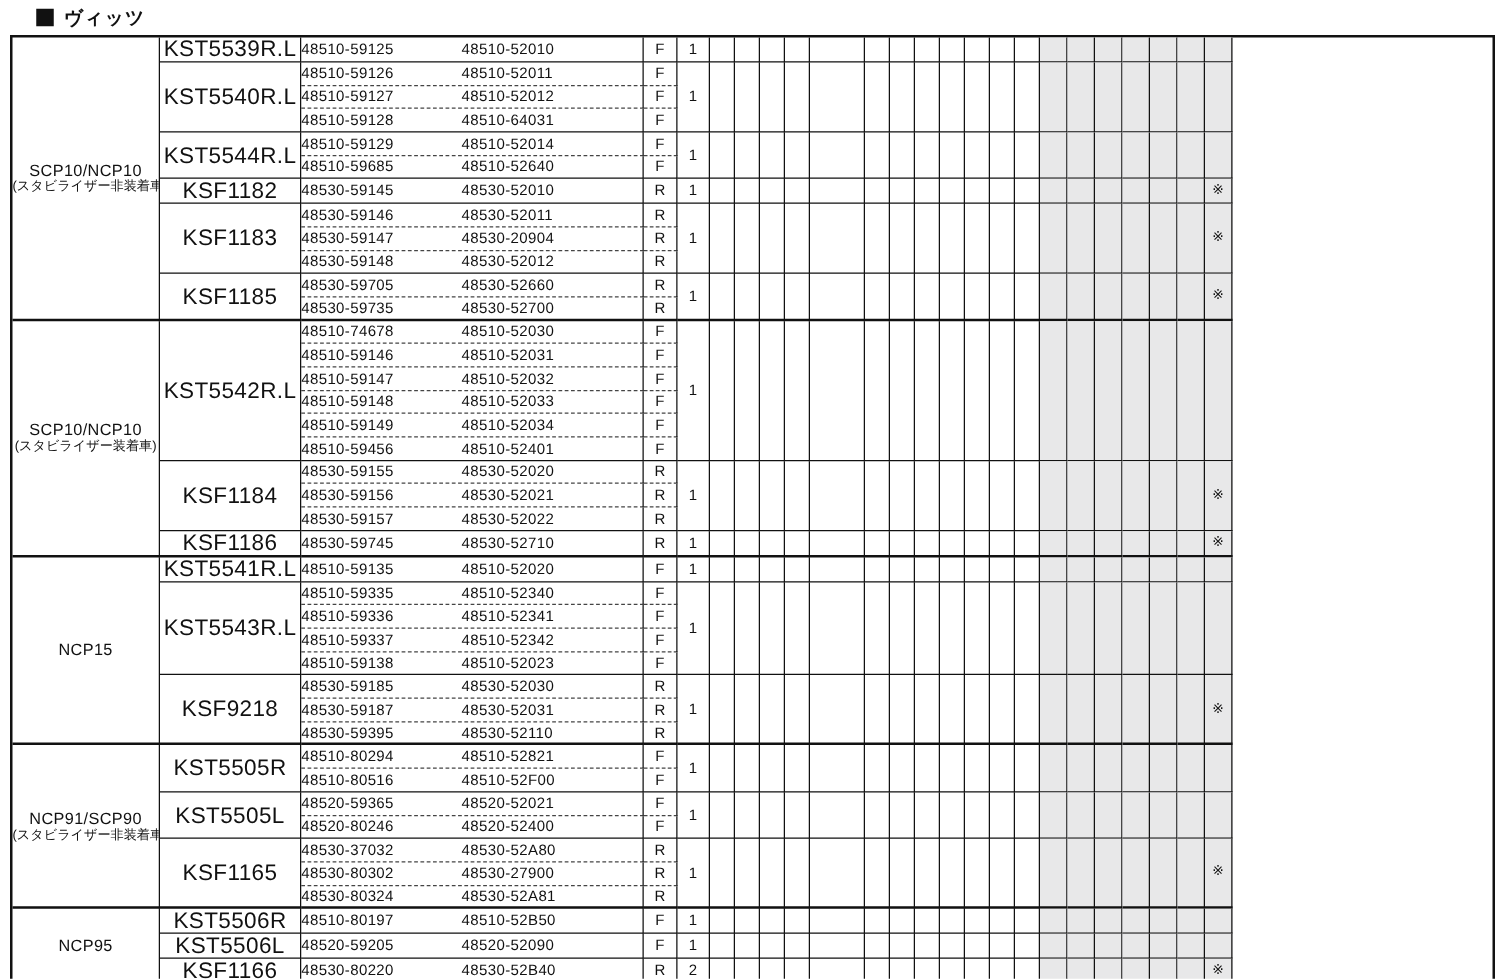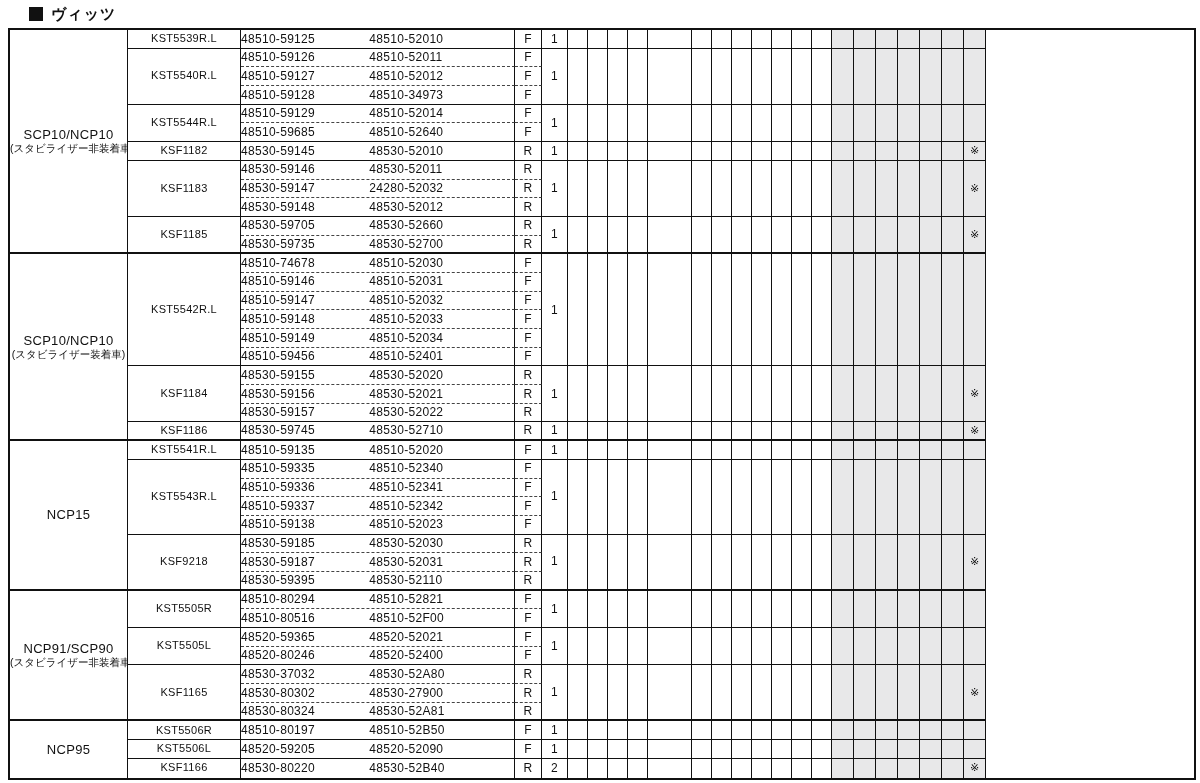--- a/index.html
+++ b/index.html
@@ -27,21 +27,21 @@
     letter-spacing:0.3px;line-height:1.05;
   }
   tr{height:18.7px;}
   td.dashed{border-bottom:1px dashed #444;}
   td.sec-end{border-bottom:2px solid #111;}
   td.tbl-end{border-bottom:none;}
   td.last-col{border-right:none;}
   td.shaded{background:#e8e8e9;}
   td.model-cell{font-size:13px;}
   .model-note{font-size:10.5px;letter-spacing:0;margin-top:1px;}
-  td.part-cell{font-size:11px;}
+  td.part-cell{font-size:18px;}
   .oem-flex{display:flex;align-items:center;width:100%;}
   .oem-old{flex:0 0 47%;text-align:left;}
   .oem-new{flex:0 0 42%;text-align:left;}
   td.note-cell{font-size:11px;letter-spacing:0;}
   td.qty-cell,td.pos-cell{font-size:12px;}
 </style>
 </head>
 <body>
 
 <div class="page-title">
@@ -150,21 +150,21 @@
               <span class="oem-old">48510-59127</span>
               <span class="oem-new">48510-52012</span>
             </div>
           </td>
           <td class="pos-cell dashed">F</td>
         </tr>
         <tr>
           <td class="oem-cell">
             <div class="oem-flex">
               <span class="oem-old">48510-59128</span>
-              <span class="oem-new">48510-34973</span>
+              <span class="oem-new">48510-64031</span>
             </div>
           </td>
           <td class="pos-cell">F</td>
         </tr>
         <tr>
           <td class="part-cell" rowspan="2">KST5544R.L</td>
           <td class="oem-cell dashed">
             <div class="oem-flex">
               <span class="oem-old">48510-59129</span>
               <span class="oem-new">48510-52014</span>
@@ -258,21 +258,21 @@
           <td class="shaded" rowspan="3"></td>
           <td class="shaded" rowspan="3"></td>
           <td class="shaded" rowspan="3"></td>
           <td class="shaded" rowspan="3"></td>
           <td class="shaded note-cell" rowspan="3">※</td>
         </tr>
         <tr>
           <td class="oem-cell dashed">
             <div class="oem-flex">
               <span class="oem-old">48530-59147</span>
-              <span class="oem-new">24280-52032</span>
+              <span class="oem-new">48530-20904</span>
             </div>
           </td>
           <td class="pos-cell dashed">R</td>
         </tr>
         <tr>
           <td class="oem-cell">
             <div class="oem-flex">
               <span class="oem-old">48530-59148</span>
               <span class="oem-new">48530-52012</span>
             </div>

